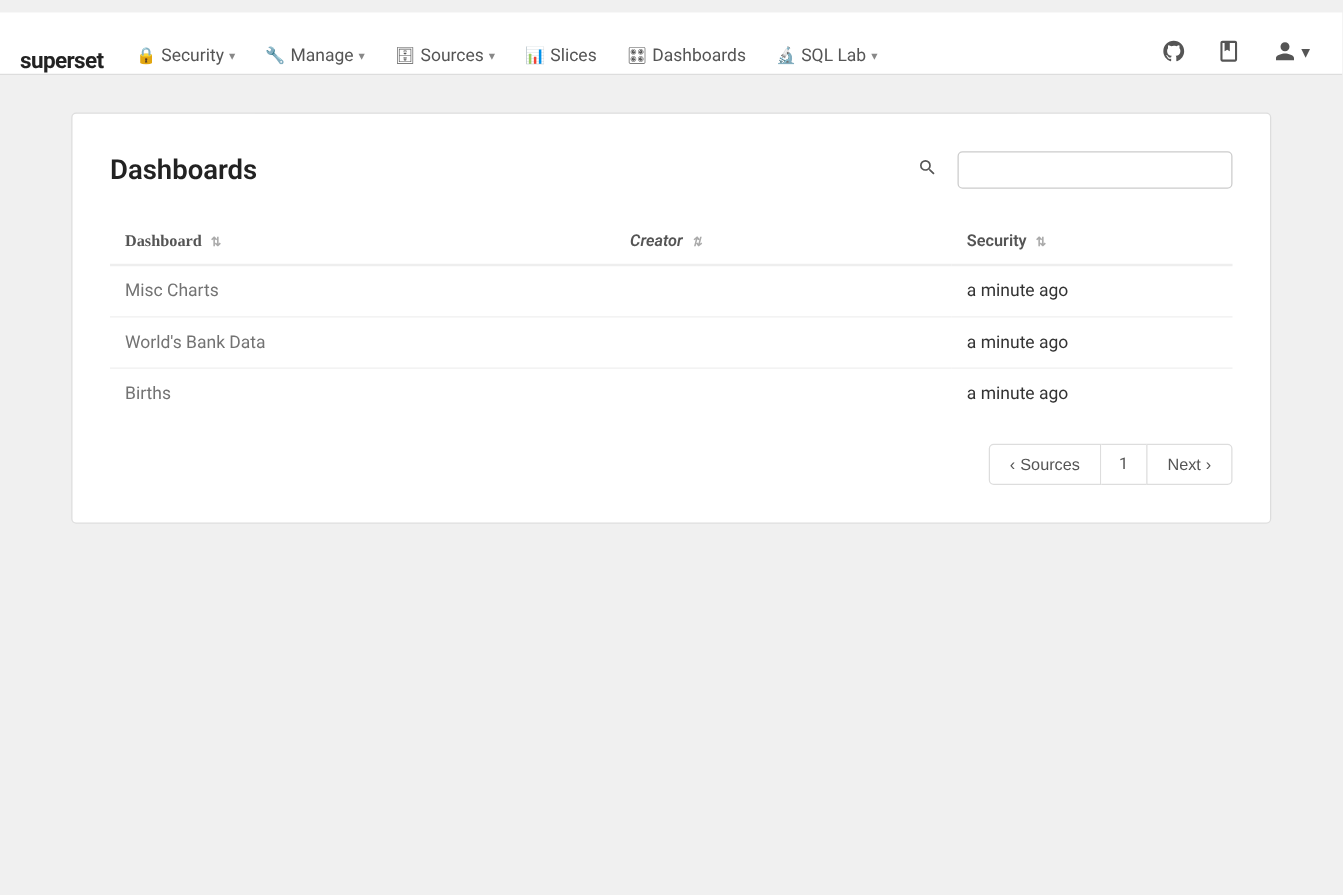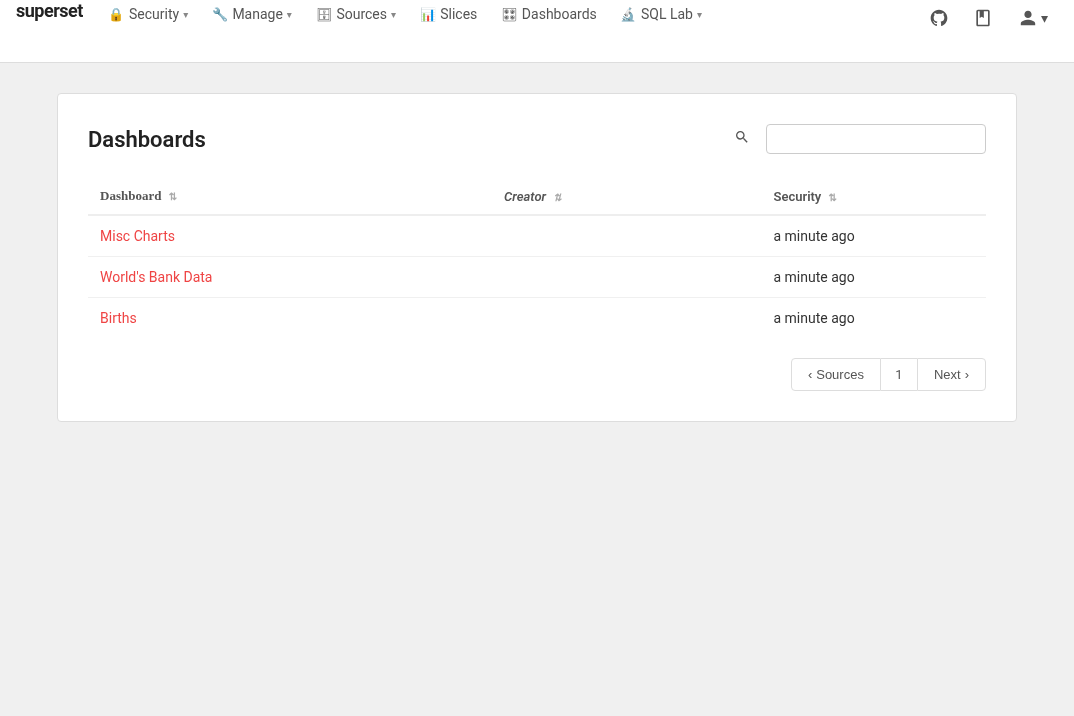--- a/index.html
+++ b/index.html
@@ -7,25 +7,26 @@
       font-family: -apple-system, BlinkMacSystemFont, "Segoe UI", Roboto, sans-serif;
       font-size: 14px;
       background: #f0f0f0;
       color: #333;
     }
 
     
     .navbar {
       background: #fff;
       border-bottom: 1px solid #ddd;
-      height: 63px;
-      display: flex;
-      align-items: flex-start;
+      height: 50px;
+      display: flex;
+      align-items: flex-end;
       padding: 0 16px;
       gap: 4px;
+      margin-top: 10px;
     }
     .navbar-brand {
       font-size: 18px;
       font-weight: 700;
       color: #222;
       margin-right: 12px;
       letter-spacing: -0.5px;
     }
     .nav-item {
       display: flex;
@@ -127,21 +128,21 @@
       color: #aaa;
       font-size: 10px;
     }
     .data-table td {
       padding: 12px 12px;
       border-bottom: 1px solid #f0f0f0;
       font-size: 14px;
     }
     .data-table tr:last-child td { border-bottom: none; }
     .link-cell {
-      color: #ef4444;
+      color: #737373;
       cursor: pointer;
       text-decoration: none;
     }
     .col-dashboard { width: 45%; font-family: Liberation Serif, serif; }
     .col-creator { width: 30%; font-style: italic; }
     .col-modified { width: 25%; }
 
     
     .pagination {
       display: flex;

